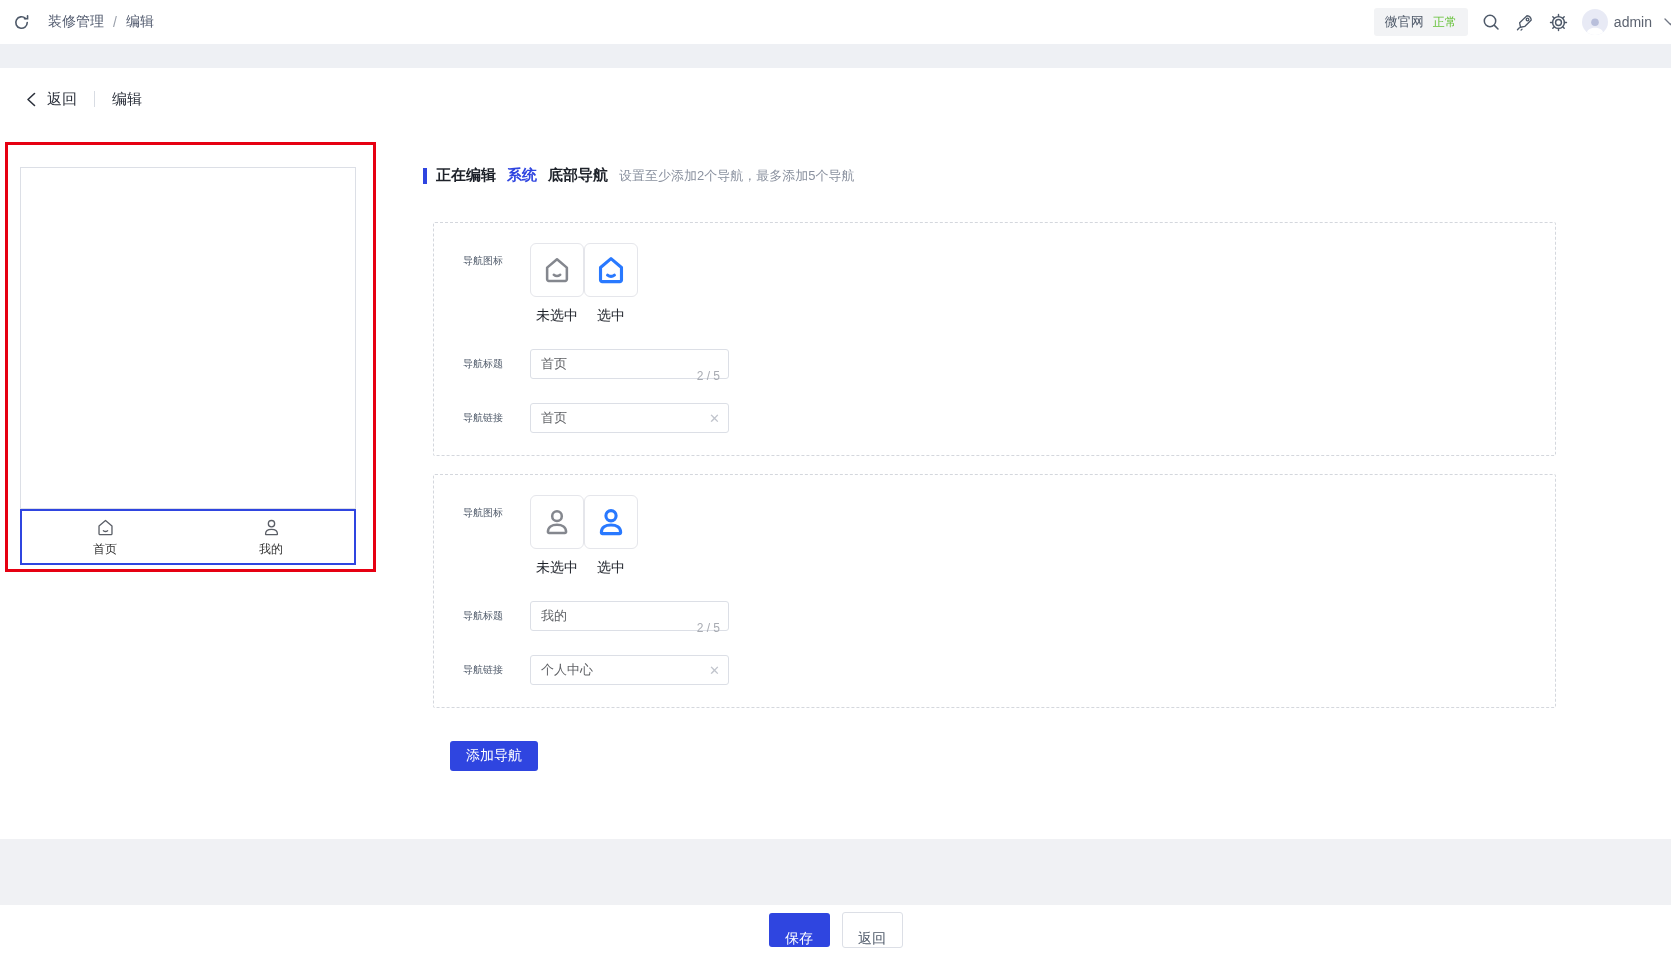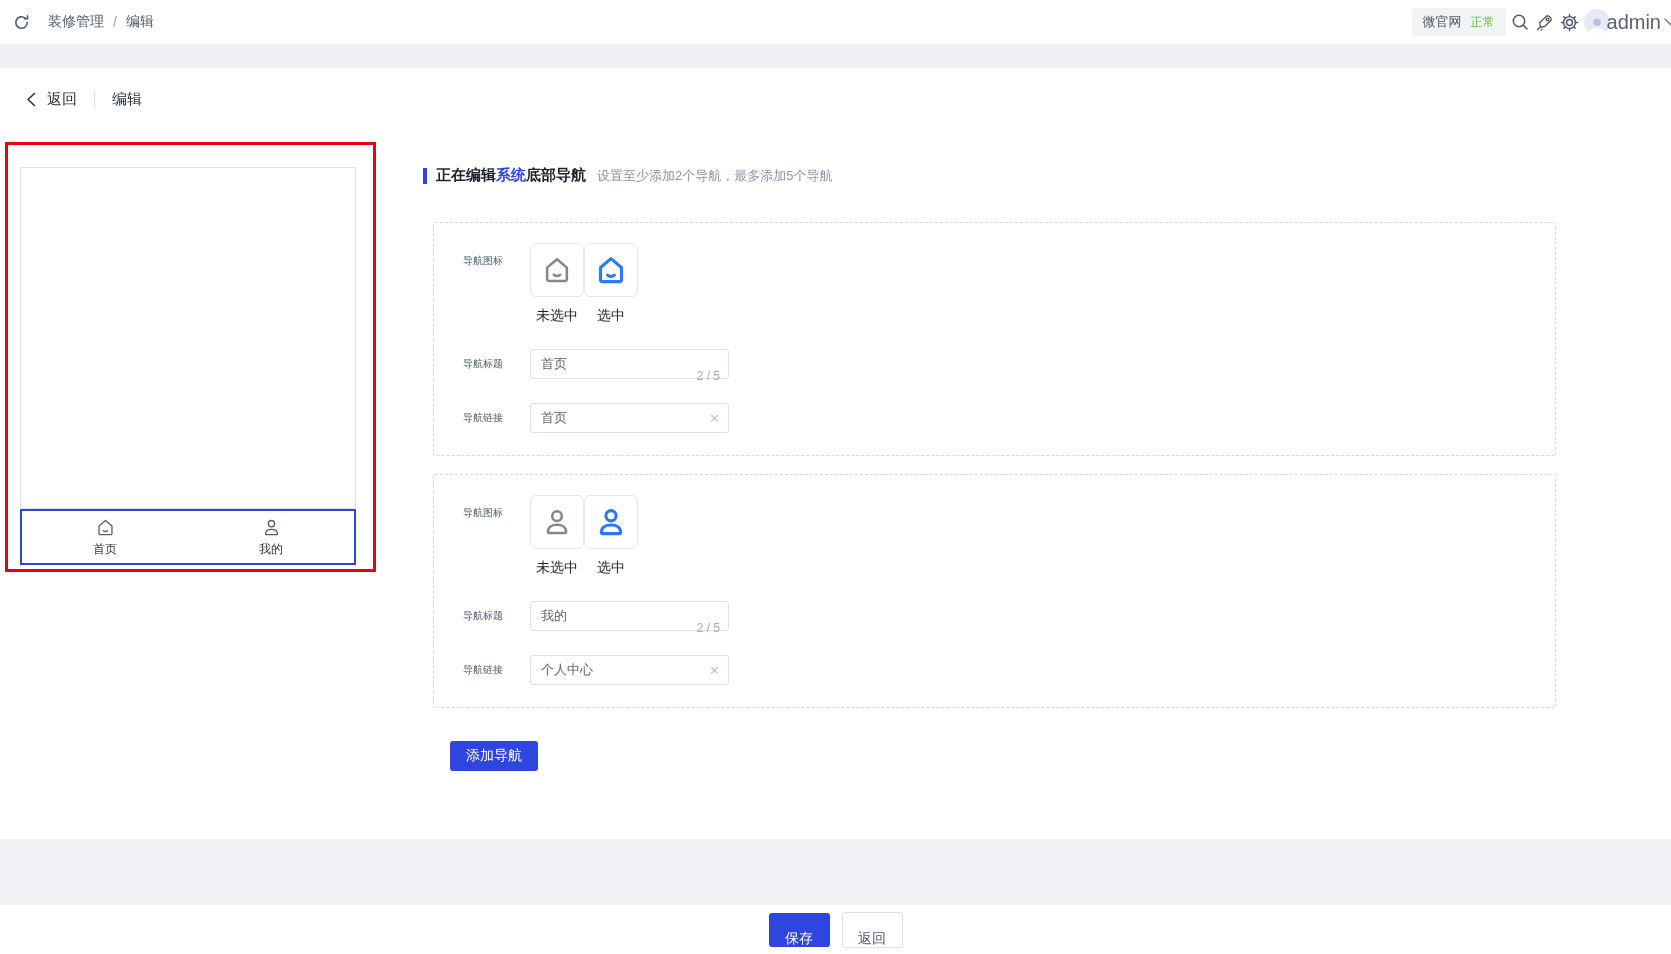--- a/index.html
+++ b/index.html
@@ -5,25 +5,25 @@
   * { margin:0; padding:0; box-sizing:border-box; }
   body { font-family:"Liberation Sans","DejaVu Sans",sans-serif; background:#fff; }
   .page { position:relative; width:1671px; height:954px; background:#a16207; overflow:hidden; }
 
   
   .topbar { height:44px; display:flex; align-items:center; justify-content:space-between; padding:0 2px 0 10px; background:#fff; }
   .topbar-left { display:flex; align-items:center; gap:16px; }
   .icon-btn { display:inline-flex; align-items:center; justify-content:center; width:22px; height:22px; color:#4e5969; cursor:pointer; }
   .breadcrumb { display:flex; align-items:center; gap:9px; font-size:14px; color:#515a6e; }
   .breadcrumb .sep { color:#9aa0ab; }
-  .topbar-right { display:flex; align-items:center; gap:3px; }
+  .topbar-right { display:flex; align-items:center; gap:12px; }
   .site-badge { display:flex; align-items:center; gap:9px; background:#f2f3f5; border-radius:3px; padding:5px 11px; font-size:13px; color:#4e5969; cursor:pointer; }
   .site-badge .status { color:#67c23a; font-size:12px; }
   .avatar { width:26px; height:26px; border-radius:50%; background:#e8eaf5; display:inline-flex; align-items:end; justify-content:center; overflow:hidden; }
-  .admin-name { font-size:20px; color:#5c6370; margin-left:-6px; }
+  .admin-name { font-size:14px; color:#5c6370; margin-left:-6px; }
   .caret { margin-right:-8px; color:#707684; display:inline-flex; }
 
   
   .gray-strip { height:24px; background:#eef0f4; }
   .subheader { height:62px; display:flex; align-items:center; padding-left:24px; background:#fff; }
   .back-group { display:flex; align-items:center; gap:9px; cursor:pointer; color:#2b303b; font-size:15px; }
   .subheader .divider { width:1px; height:16px; background:#d8dce3; margin:0 17px; }
   .subheader .title { font-size:15px; color:#2b303b; }
 
   
@@ -35,21 +35,21 @@
   .phone-nav { position:absolute; left:12px; top:364px; width:336px; height:56px; border:2px solid #2f45e0; display:flex; background:#fff; cursor:pointer; }
   .phone-nav-item { flex:1; display:flex; flex-direction:column; align-items:center; justify-content:center; gap:3px; }
   .phone-nav-item .nav-ico { color:#5a5e66; display:flex; }
   .phone-nav-item .nav-label { font-size:12px; color:#333; }
 
   
   .editor { position:absolute; left:423px; top:36px; width:1133px; }
   .editing-header { display:flex; align-items:center; }
   .blue-bar { width:4px; height:16px; background:#2f45e0; margin-right:9px; }
   .editing-header .t { font-size:15px; font-weight:bold; color:#1d2129; }
-  .editing-header .scope { color:#2f45e0; margin:0 0; }
+  .editing-header .scope { color:#2f45e0; margin:0 11px; }
   .editing-header .note { font-size:13px; color:#8a919f; margin-left:11px; font-weight:normal; }
 
   .tabs { display:flex; gap:41px; margin:21px 0 0 25px; }
   .tab { font-size:14px; color:#303133; padding-bottom:13px; position:relative; cursor:pointer; }
   .tab.active { color:#2f45e0; }
   .tab.active::after { content:""; position:absolute; left:0; right:0; bottom:0; height:2px; background:#2f45e0; }
 
   .card { margin:37px 0 0 10px; width:1123px; border:1px dashed #d4d7dd; border-radius:2px; background:#fff; padding:20px 0 22px 29px; }
   .card + .card { margin-top:18px; }
   .form-row { display:flex; }

